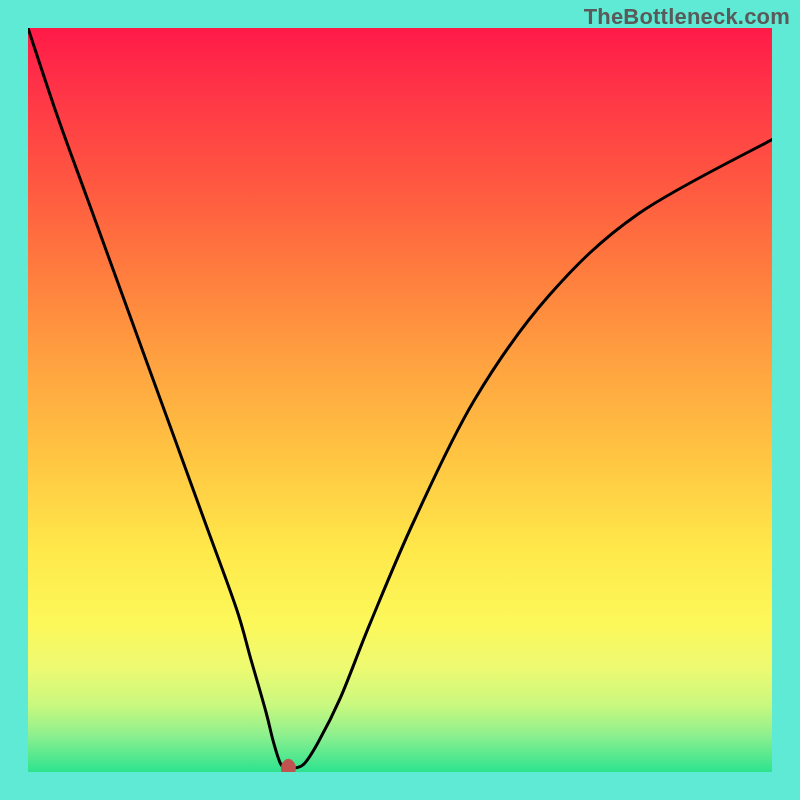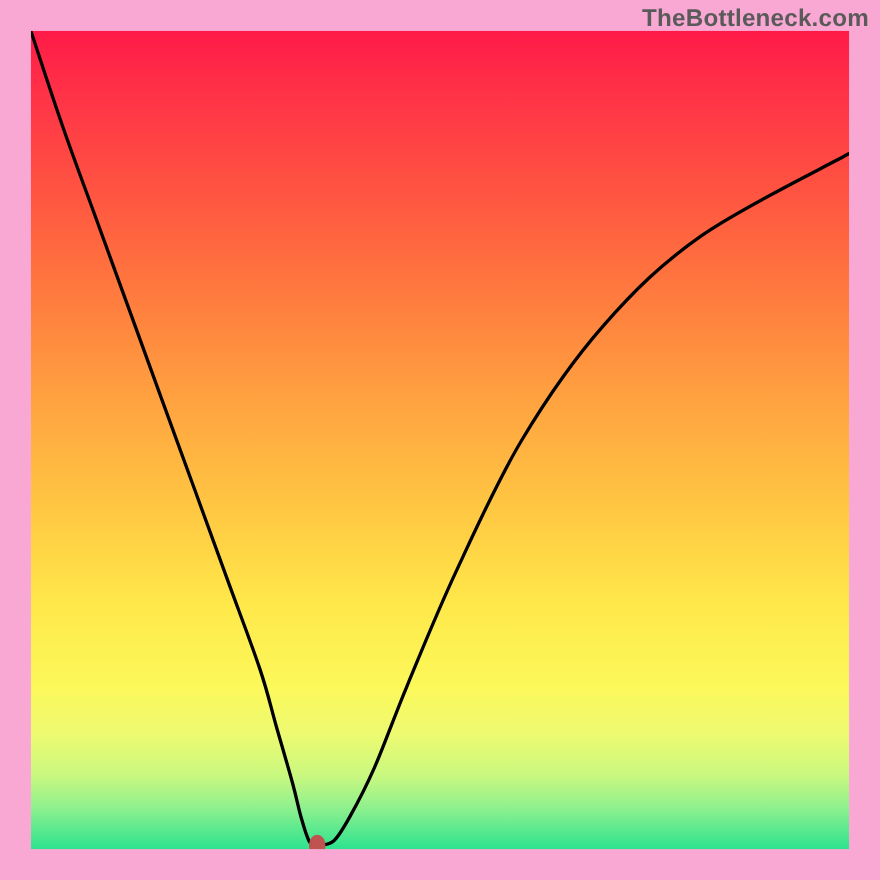--- a/index.html
+++ b/index.html
@@ -8,21 +8,21 @@
     width: 800px;
     height: 800px;
     background: #000;
     font-family: Arial, Helvetica, sans-serif;
     overflow: hidden;
   }
   .frame {
     position: relative;
     width: 800px;
     height: 800px;
-    background: #f9a8d4;
+    background: #5eead4;
   }
   .watermark {
     position: absolute;
     top: 4px;
     right: 10px;
     color: #5a5a5a;
     font-size: 22px;
     font-weight: 600;
     letter-spacing: 0.2px;
     user-select: none;

